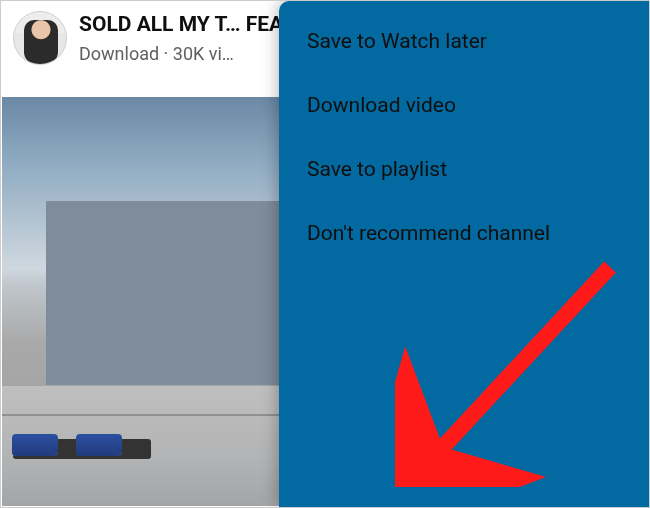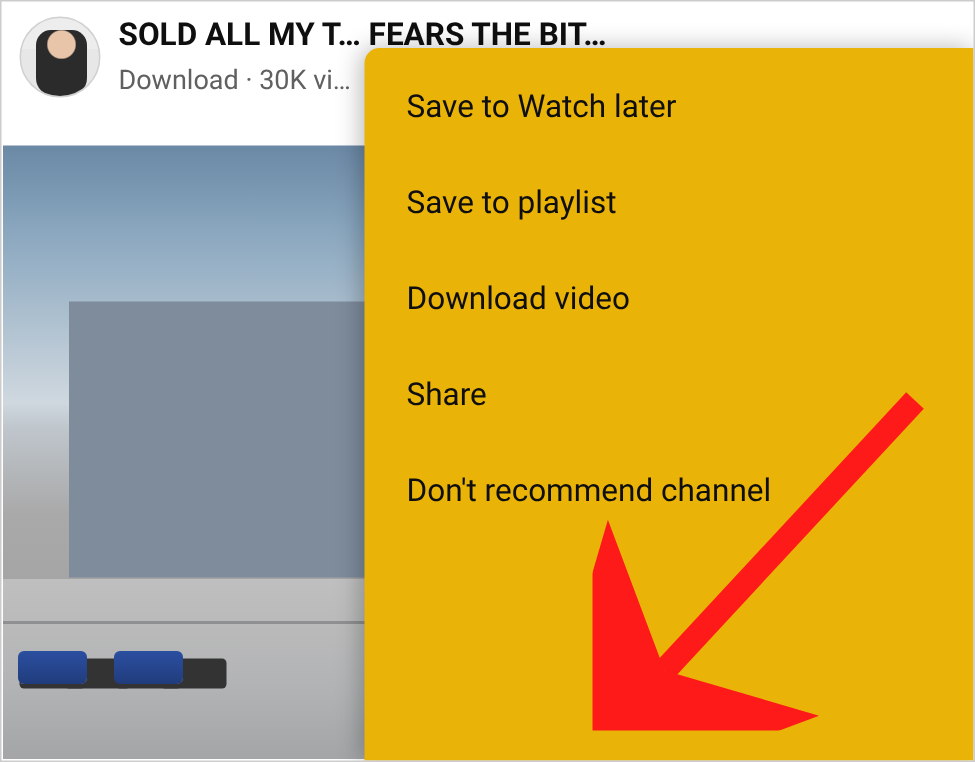--- a/index.html
+++ b/index.html
@@ -95,27 +95,26 @@
       width:46px; height:22px; border-radius:4px;
       background:linear-gradient(#2b4fa0,#213c7c);
       box-shadow: 0 4px 0 -1px #333, 30px 4px 0 -1px #333;
       display:block;
     }
 
     .menu {
       position: absolute;
       top: 0;
       right: 0;
-      width: 406px;
+      width: 370px;
       bottom: 0;
-      background: #eab308;
+      background: #0369a1;
       box-shadow: -2px 0 16px rgba(0,0,0,0.28);
       border-top-left-radius: 10px;
       padding-top: 8px;
-      margin-top: 31px;
     }
     .menu-item {
       padding: 20px 28px;
       font-size: 21px;
       color: #0f0f0f;
       cursor: pointer;
     }
     .menu-item:last-child { padding-bottom: 22px; }
 
     .arrow {
@@ -145,23 +144,22 @@
   <div class="ground"></div>
   <div class="vehicles">
       <span></span>
       <span></span>
     </div>
   <div class="blockout"></div>
 </div>
 
 <div class="menu">
   <div class="menu-item">Save to Watch later</div>
+  <div class="menu-item">Download video</div>
   <div class="menu-item">Save to playlist</div>
-  <div class="menu-item">Download video</div>
-  <div class="menu-item">Share</div>
   <div class="menu-item">Don't recommend channel</div>
 </div>
 
 <svg class="arrow" viewBox="0 0 230 230">
   <defs>
     <marker id="ah" markerWidth="12" markerHeight="12" refX="3" refY="6" orient="auto">
       <path d="M0,0 L12,6 L0,12 L3,6 Z" fill="#ff1a1a"></path>
     </marker>
   </defs>
   <line x1="215" y1="10" x2="48" y2="190" stroke="#ff1a1a" stroke-width="16" marker-end="url(#ah)"></line>

